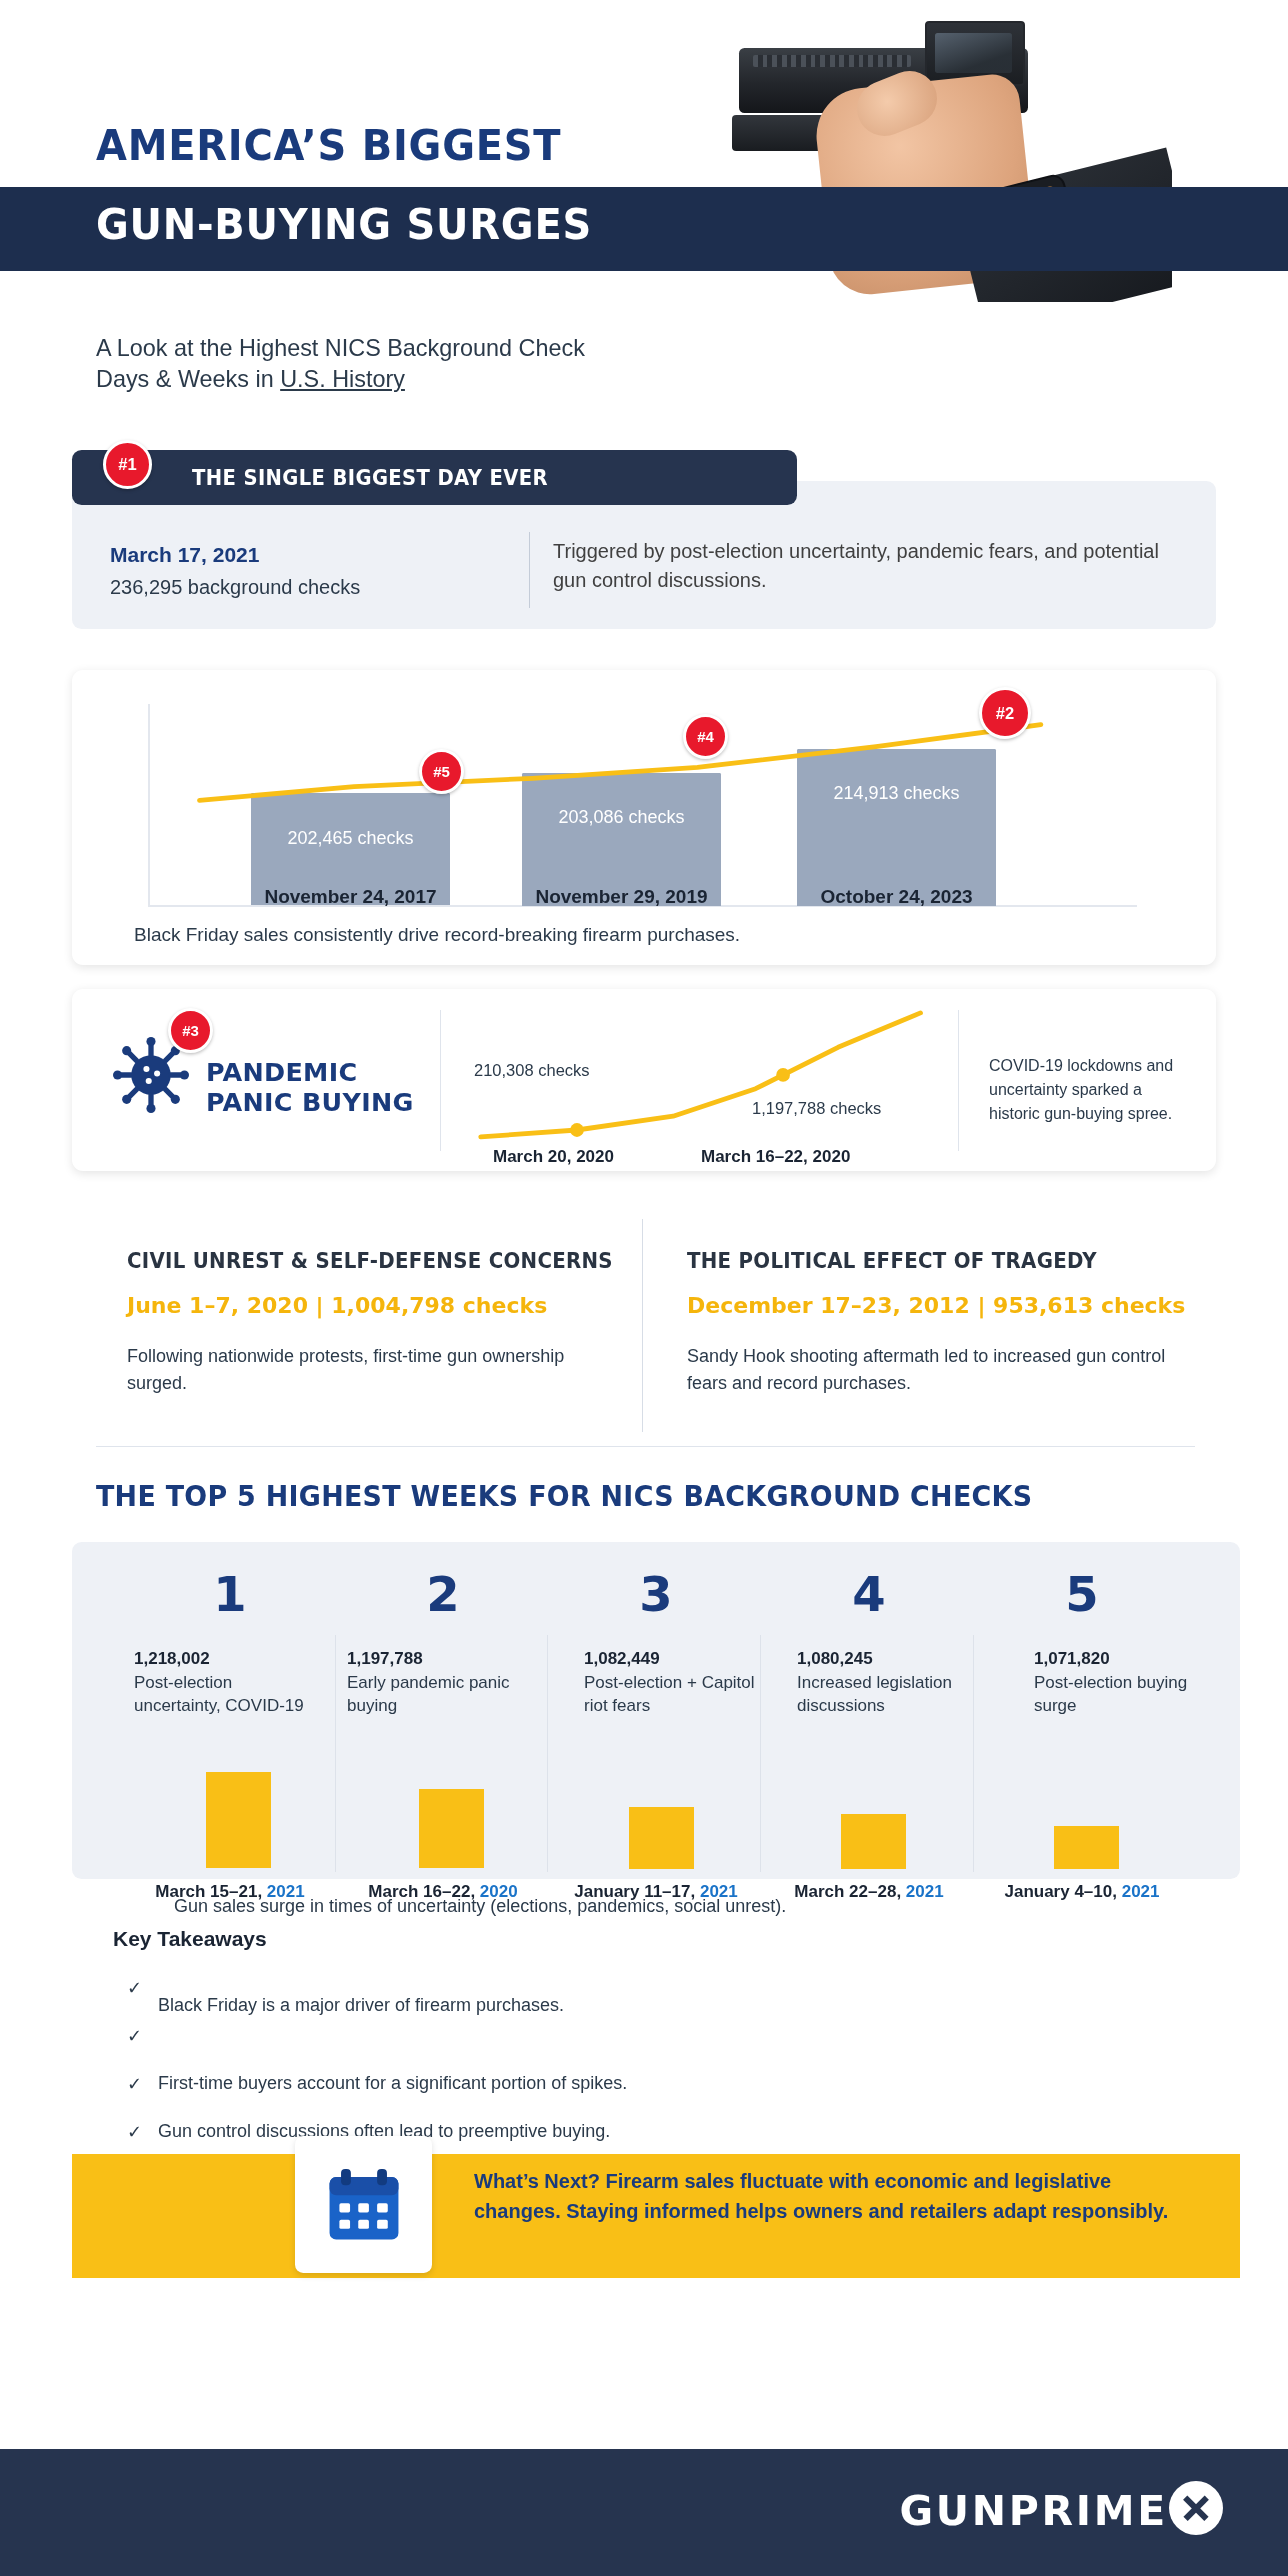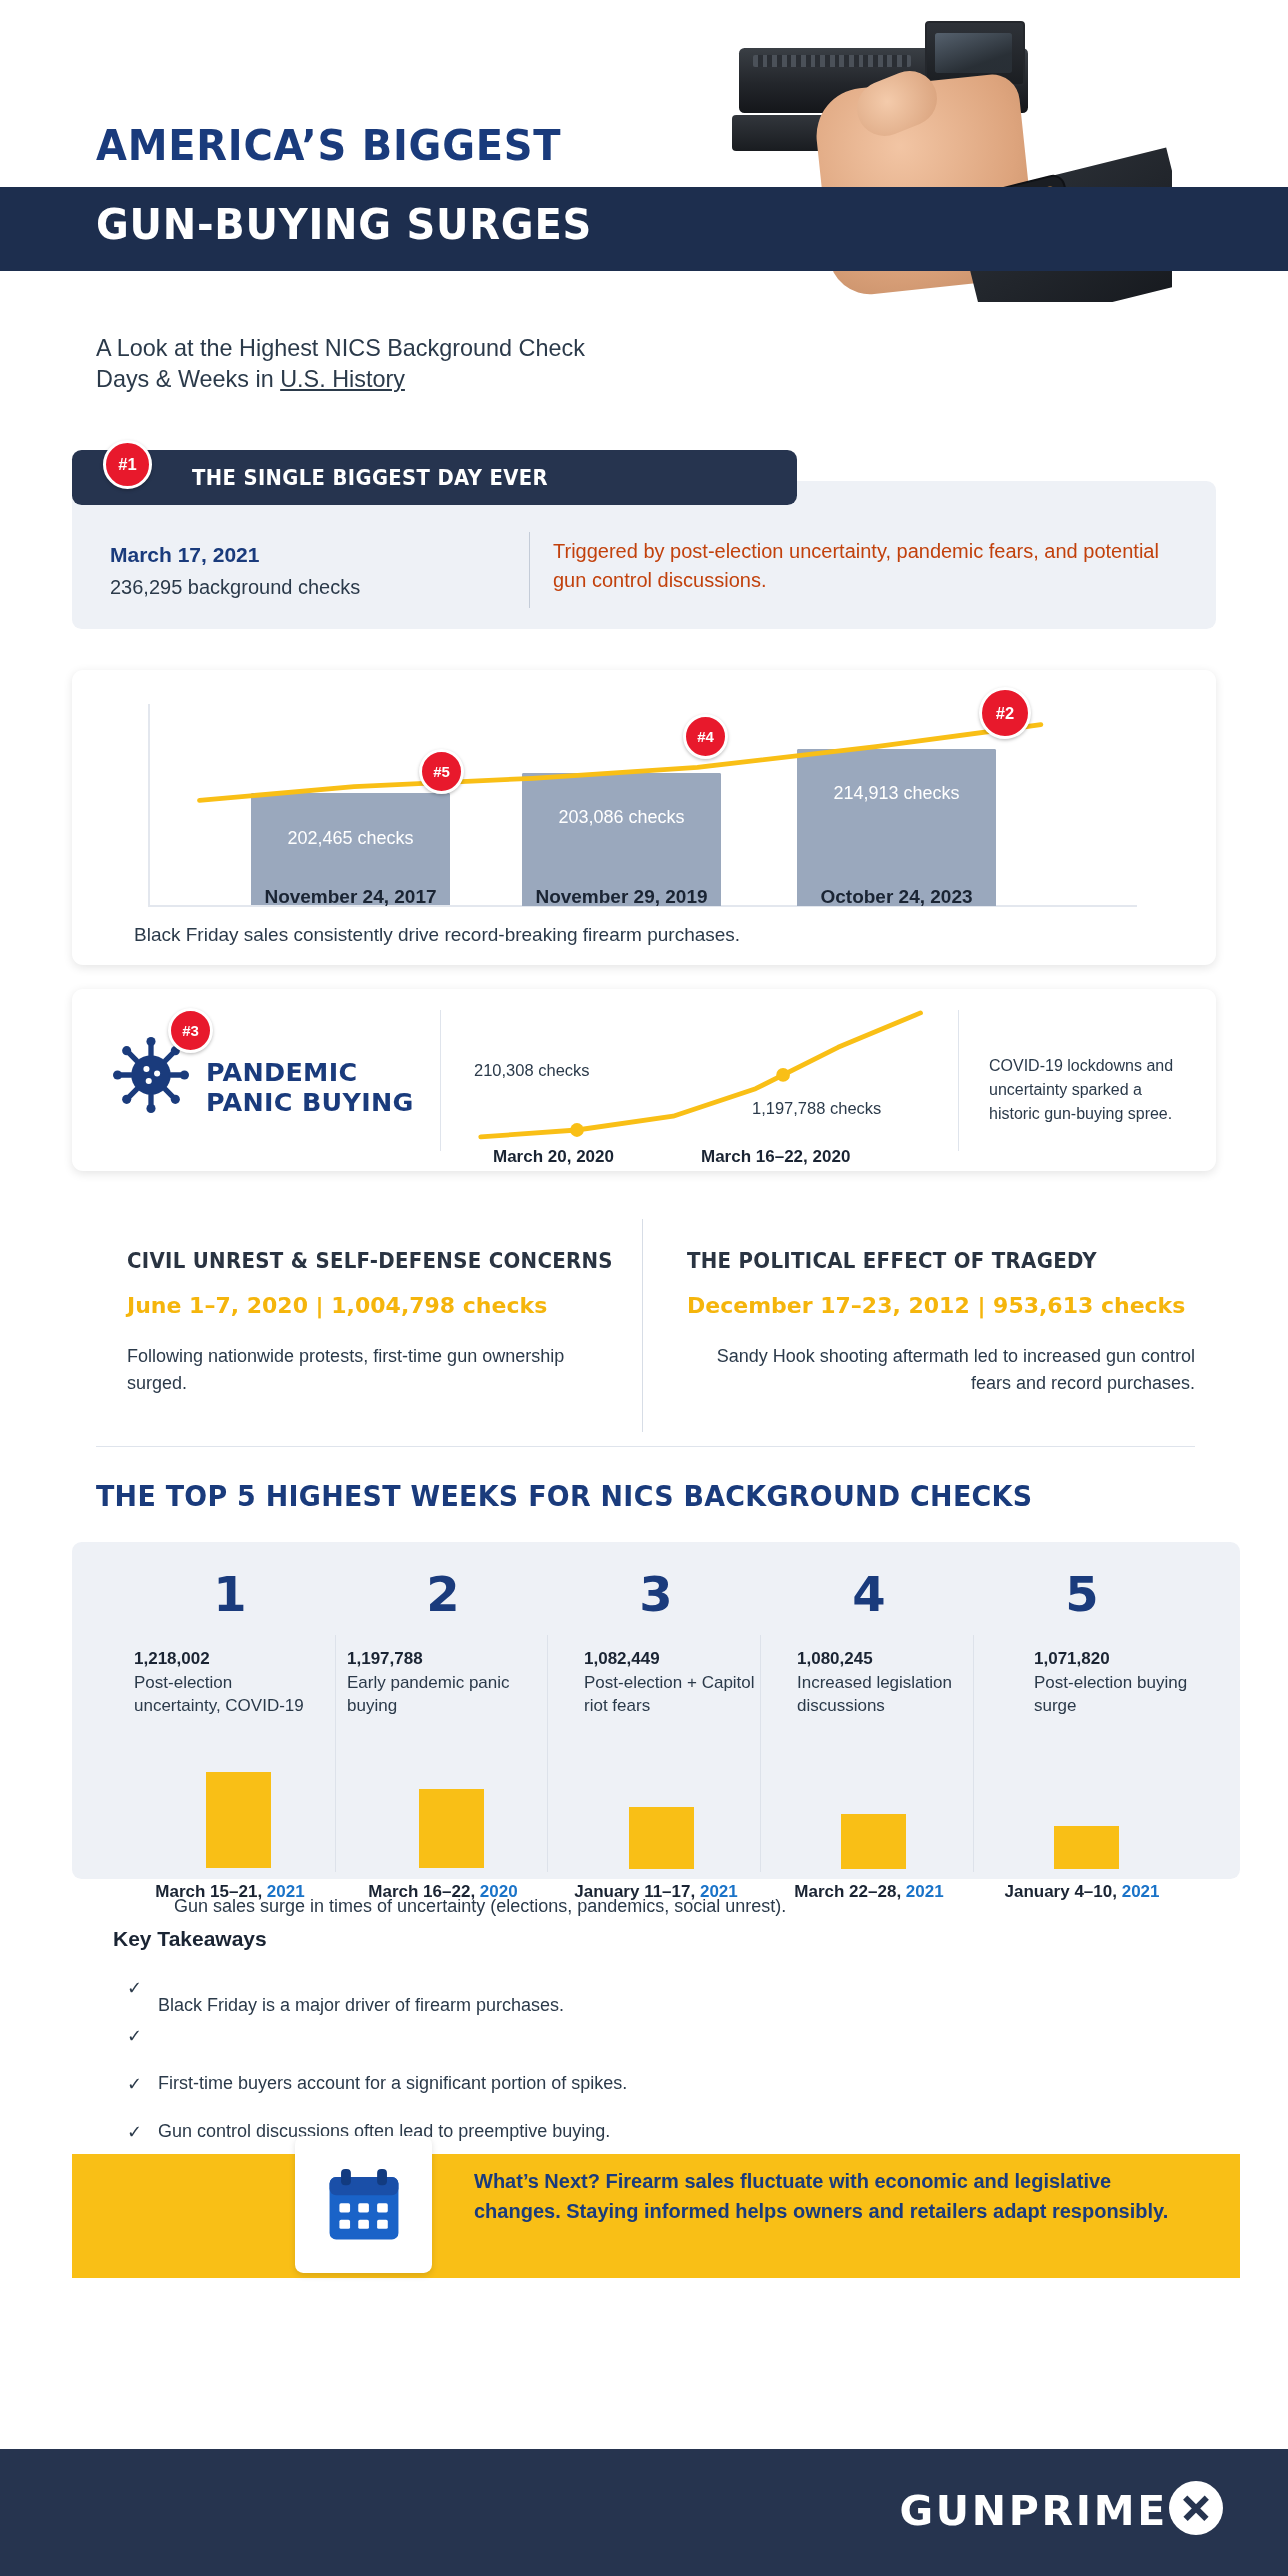--- a/index.html
+++ b/index.html
@@ -210,21 +210,21 @@
     left: 529px; top: 532px;
     width: 1.4px; height: 76px;
     background: #c4ccd8;
   }
   .sec1-desc {
     position: absolute;
     left: 553px; top: 537px;
     width: 618px;
     font-size: 20px;
     line-height: 1.45;
-    color: #c2410c;
+    color: #404040;
   }
 
   
   .sec2 {
     position: absolute;
     left: 72px; top: 670px;
     width: 1144px; height: 295px;
     background: #ffffff;
     border-radius: 11px;
     box-shadow: 0 2.1px 9.6px rgba(0,0,0,.10);
@@ -577,21 +577,21 @@
   <div class="p-x2">March 16–22, 2020</div>
   <div class="p-desc">COVID-19 lockdowns and uncertainty sparked a historic gun-buying spree.</div>
 
   <div class="col-div"></div>
   <div class="c-title" style="left:127px; top:1249px;">CIVIL UNREST &amp; SELF-DEFENSE CONCERNS</div>
   <div class="c-stat" style="left:127px; top:1293px;">June 1–7, 2020 | 1,004,798 checks</div>
   <div class="c-desc" style="left:127px; top:1343px; width:440px;">Following nationwide protests, first-time gun ownership surged.</div>
 
   <div class="c-title" style="left:687px; top:1249px;">THE POLITICAL EFFECT OF TRAGEDY</div>
   <div class="c-stat" style="left:687px; top:1293px;">December 17–23, 2012 | 953,613 checks</div>
-  <div class="c-desc" style="left:687px; top:1343px; width:508px;text-align:right;">Sandy Hook shooting aftermath led to increased gun control fears and record purchases.</div>
+  <div class="c-desc" style="left:687px; top:1343px; width:508px;">Sandy Hook shooting aftermath led to increased gun control fears and record purchases.</div>
   <div class="bottom-rule"></div>
 
   <div class="top5-title">THE TOP 5 HIGHEST WEEKS FOR NICS BACKGROUND CHECKS</div>
   <div class="top5-panel"></div>
 
   <div class="t5-sep" style="left:335px;"></div>
   <div class="t5-sep" style="left:547px;"></div>
   <div class="t5-sep" style="left:760px;"></div>
   <div class="t5-sep" style="left:973px;"></div>
 

